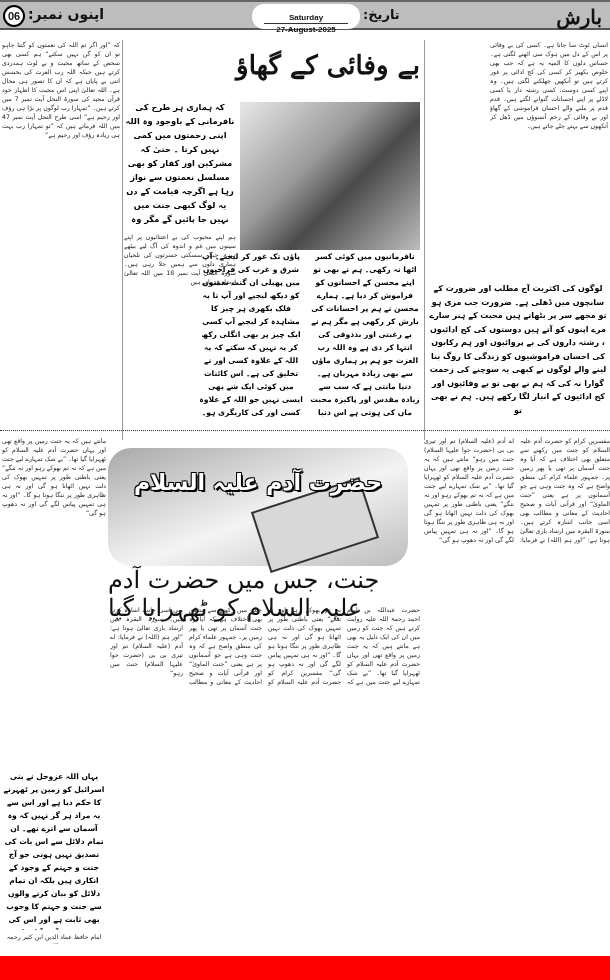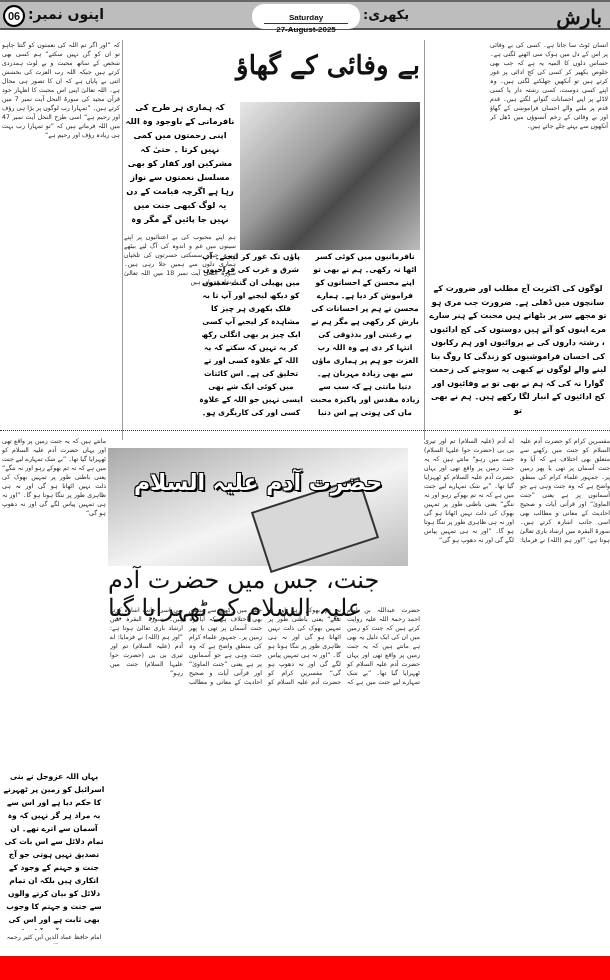--- a/index.html
+++ b/index.html
@@ -10,37 +10,37 @@
   .datebox { position:absolute; left:252px; top:2px; width:108px; height:25px; background:#fff; border-radius:12px; text-align:center; font:bold 8px "Liberation Sans", sans-serif; line-height:11px; }
   .datebox .day { border-bottom:1px solid #333; margin:8px 12px 0; }
   .datelabel { position:absolute; left:363px; top:5px; font:bold 13px "DejaVu Sans", sans-serif; direction:rtl; }
   .logo { position:absolute; right:8px; top:3px; font:bold 20px "DejaVu Serif", serif; direction:rtl; }
   .col { position:absolute; direction:rtl; text-align:justify; font:6.2px/9px "DejaVu Sans", sans-serif; color:#222; overflow:hidden; }
   .bold { font:bold 8.3px/14px "DejaVu Sans", sans-serif; text-align:center; color:#000; }
   .title1 { position:absolute; left:190px; top:50px; width:230px; font:bold 26px "DejaVu Serif", serif; direction:rtl; }
   .photo { position:absolute; background:linear-gradient(135deg,#e8e8e8,#9a9a9a 40%,#4a4a4a 60%,#bdbdbd); }
   .divider { position:absolute; left:0; width:610px; border-top:1px dotted #333; }
   .vline { position:absolute; border-left:1px solid #999; }
-  .title2box { position:absolute; left:108px; top:448px; width:300px; height:118px; background:linear-gradient(160deg,#a9a9a9,#e0e0e0 40%,#f4f4f4 55%,#bcbcbc); }
+  .title2box { position:absolute; left:108px; top:448px; width:300px; height:118px; background:linear-gradient(160deg,#a9a9a9,#e0e0e0 40%,#f4f4f4 55%,#bcbcbc);border-radius:23px; }
   .title2 { position:absolute; left:0; top:22px; width:100%; text-align:center; font:bold 22px "DejaVu Sans", sans-serif; direction:rtl; color:#fff; text-shadow:-1px -1px 0 #000,1px -1px 0 #000,-1px 1px 0 #000,1px 1px 0 #000,2px 2px 0 #000; }
   .book { position:absolute; left:150px; top:45px; width:110px; height:60px; border:2px solid #333; transform:rotate(-18deg); background:#d8d8d8; }
   .title3 { position:absolute; left:108px; top:566px; width:310px; text-align:left; font:24px "DejaVu Serif", serif; direction:rtl; }
   .footer { position:absolute; left:0; top:956px; width:610px; height:24px; background:#ff0000; }
 </style>
 </head>
 <body>
 
 <div class="header">
   <div class="pagebadge">06</div>
   <div class="pagelabel">اپنوں نمبر:</div>
   <div class="datebox">
     <div class="day">Saturday</div>
     <div>27-August-2025</div>
   </div>
-  <div class="datelabel">بکھری:</div>
+  <div class="datelabel">تاریخ:</div>
   <div class="logo">بارش</div>
 </div>
 
 <div class="col" style="left:2px;top:40px;width:118px;height:390px;">
   <span>کہ ”اور اگر تم اللہ کی نعمتوں کو گنتا چاہو تو ان کو گن نہیں سکتے“ ہم کسی بھی شخص کے ساتھ محبت و بے لوث ہمدردی کرتے ہیں جبکہ اللہ رب العزت کی بخشش اتنی بے پایاں ہے کہ ان کا تصور ہی محال ہے۔ اللہ تعالیٰ اپنی اس محبت کا اظہار خود قرآن مجید کی سورۃ النحل آیت نمبر 7 میں کرتے ہیں۔ ”تمہارا رب لوگوں پر بڑا ہی رؤف اور رحیم ہے“ اسی طرح النحل آیت نمبر 47 میں اللہ فرماتے ہیں کہ ”تو تمہارا رب بہت ہی زیادہ رؤف اور رحیم ہے“</span>
 </div>
 <div class="vline" style="left:122px;top:40px;height:400px;"></div>
 <div class="title1">بے وفائی کے گھاؤ</div>
 <div class="col bold" style="left:124px;top:100px;width:112px;height:130px;">کہ ہماری ہر طرح کی نافرمانی کے باوجود وہ اللہ اپنی رحمتوں میں کمی نہیں کرتا ۔ حتیٰ کہ مشرکین اور کفار کو بھی مسلسل نعمتوں سے نواز رہا ہے اگرچہ قیامت کے دن یہ لوگ کبھی جنت میں نہیں جا پائیں گے مگر وہ اللہ اس دنیا میں سب پر احسانات کر رہا ہے۔</div>
 <div class="col" style="left:124px;top:232px;width:112px;height:180px;">ہم اپنے محبوب کی بے اعتنائیوں پر اپنے سینوں میں غم و اندوہ کی آگ لیے بیٹھے ہیں۔ جبکہ سسکتی حسرتوں کی تلخیاں ہماری دلوں سے ہمیں جلا رہی ہیں۔ سورۃ النحل آیت نمبر 18 میں اللہ تعالیٰ ارشاد فرماتے ہیں</div>

